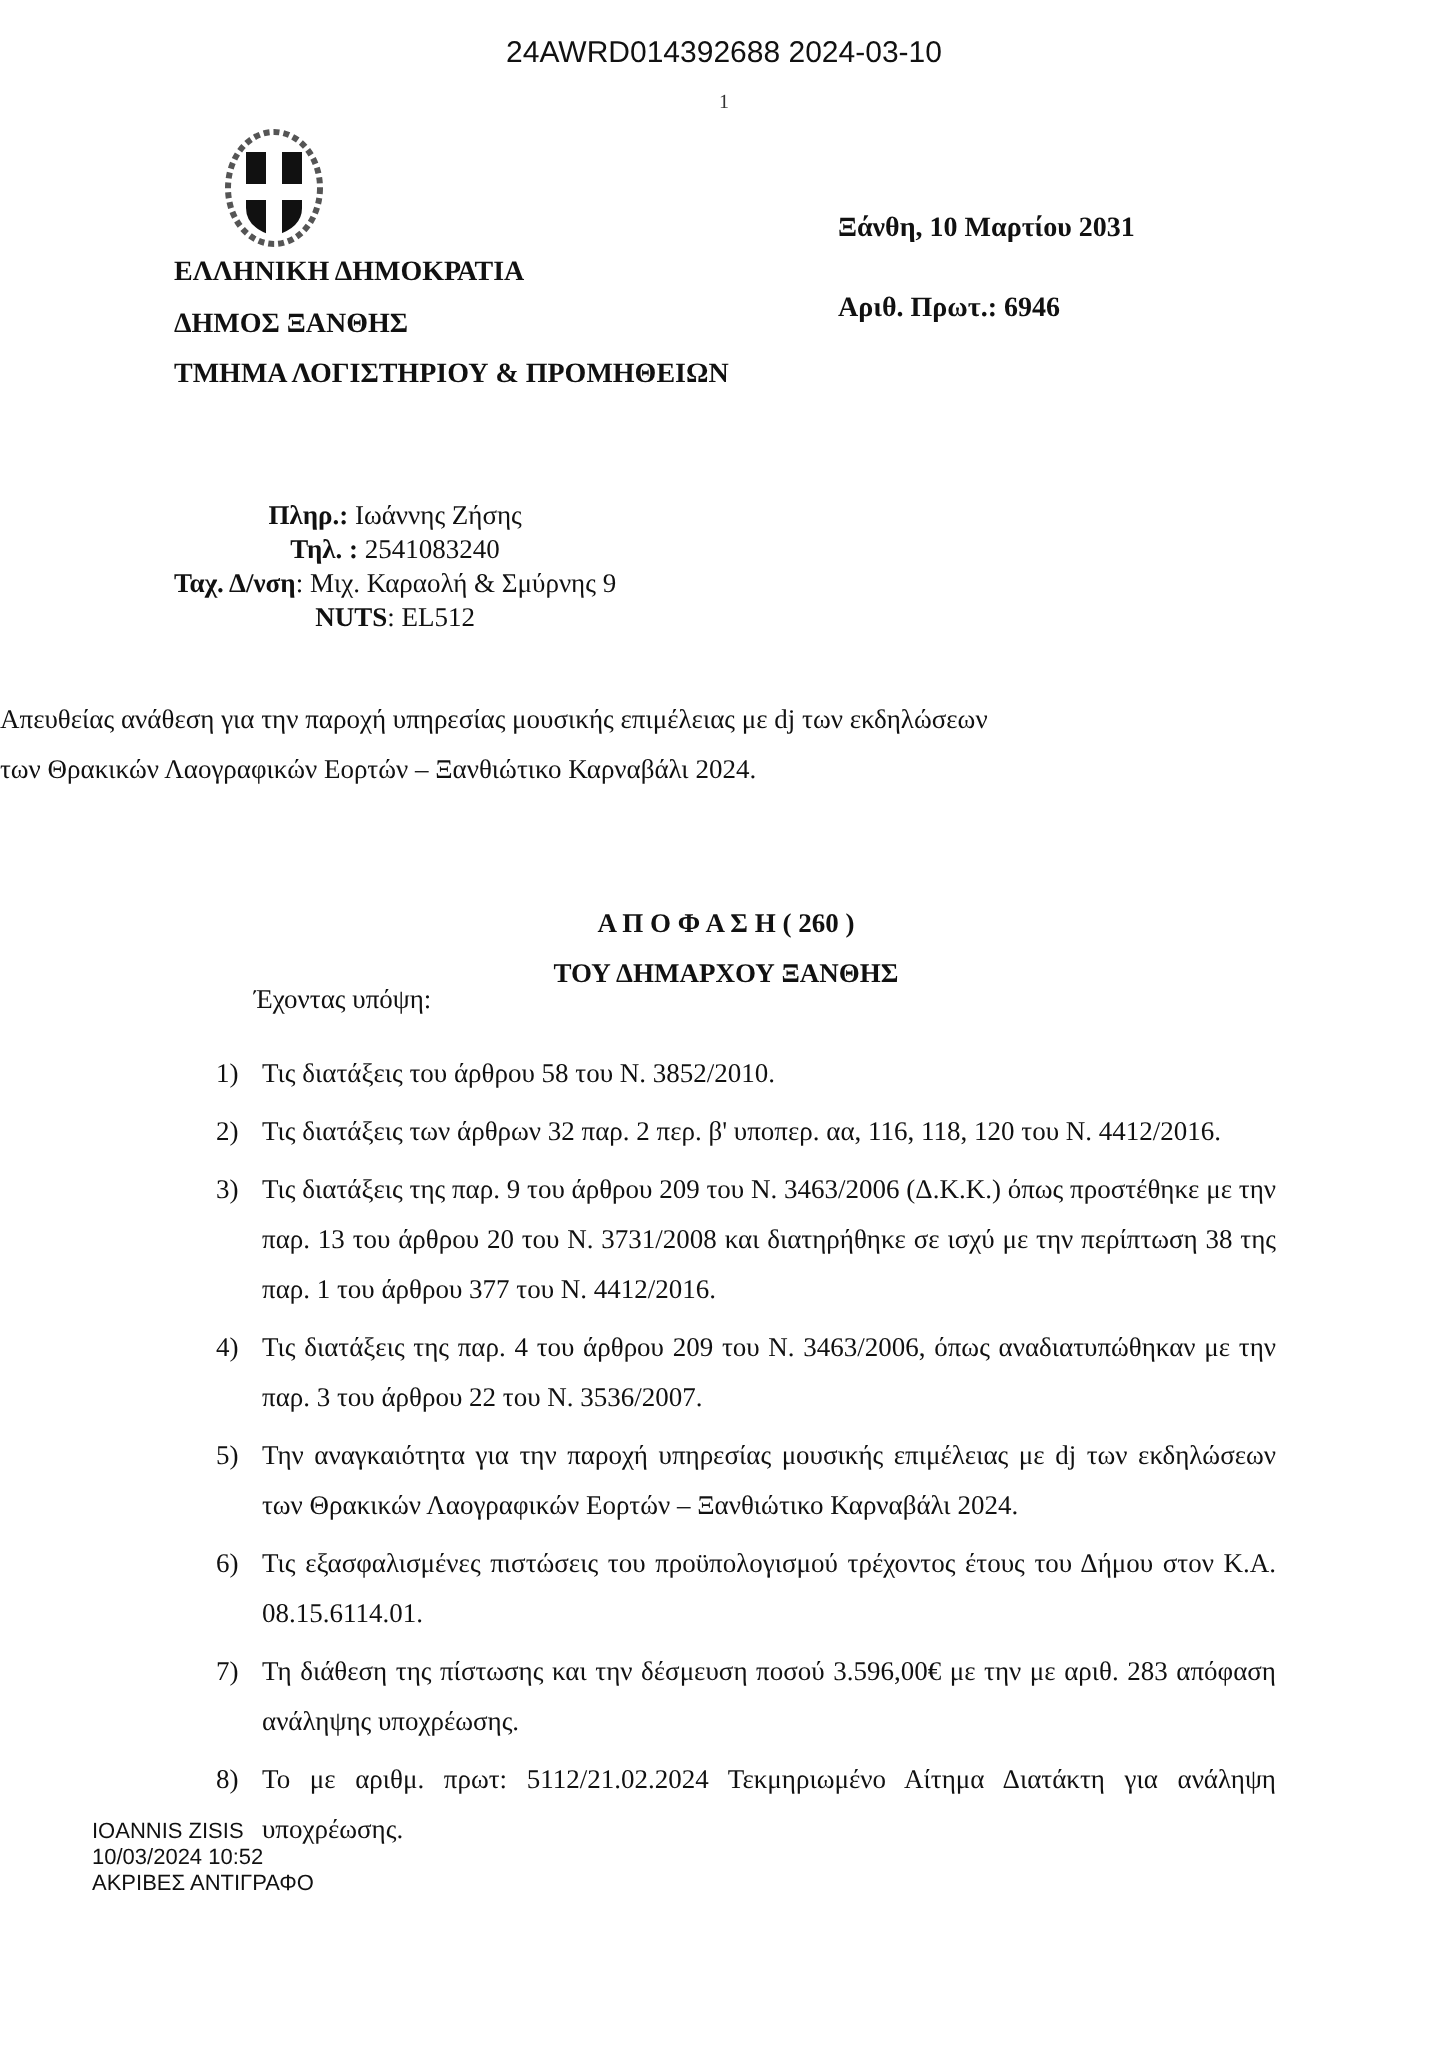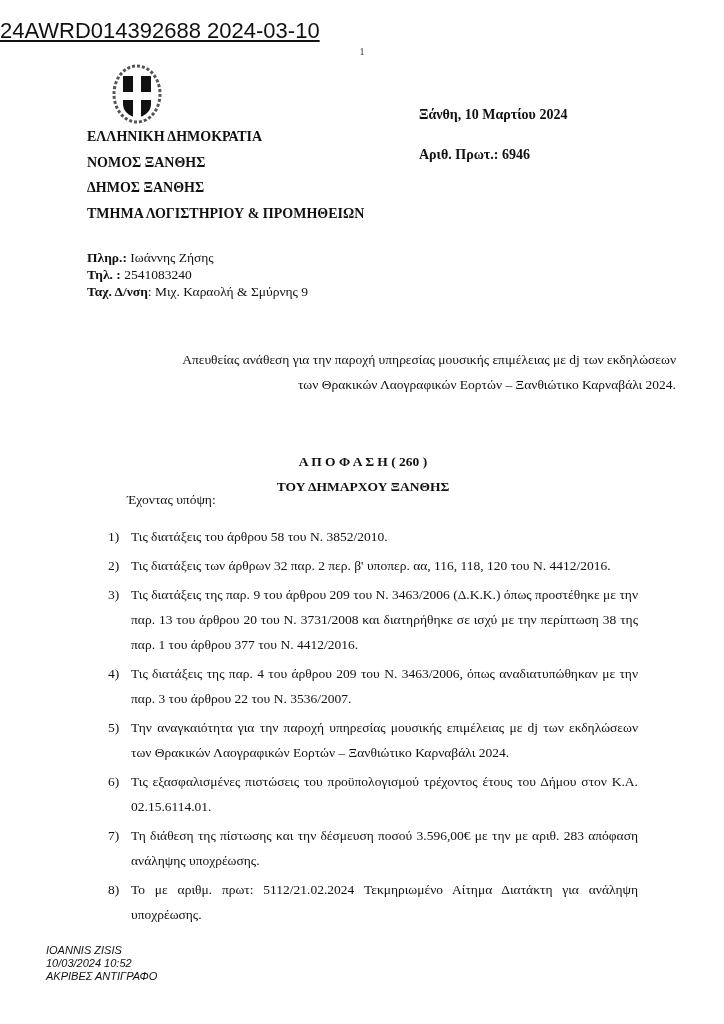--- a/index.html
+++ b/index.html
@@ -1,64 +1,64 @@
 <!DOCTYPE html>
 <html><head>
 <meta charset="utf-8">
 <style>
   html, body { margin:0; padding:0; background:#ffffff; }
   body { width:724px; height:1024px; position:relative; overflow:hidden; color:#111; font-family:"Liberation Serif", serif; }
-  .ada { position:absolute; top:18px; left:0; width:724px; font-family:"Liberation Sans", sans-serif; font-size:22px; color:#111;text-decoration:underline; }
+  .ada { position:absolute; top:18px; left:0; width:724px; text-align:center; font-family:"Liberation Sans", sans-serif; font-size:15px; color:#111; }
   .pagenum { position:absolute; top:46px; left:0; width:724px; text-align:center; font-size:10px; color:#333; }
   .emblem { position:absolute; top:64px; left:111px; width:52px; height:64px; }
   .left-head { position:absolute; left:87px; top:124px; font-weight:bold; font-size:14px; line-height:25.5px; }
   .right-head { position:absolute; left:395px; top:99px; font-weight:bold; font-size:14px; }
   .right-head .post { text-decoration:underline; font-size:14.5px; }
   .right-head .date { margin-top:8px; margin-left:24px; }
   .right-head .prot { margin-top:24px; margin-left:24px; }
-  .contact { position:absolute; left:87px; top:249px; font-size:13.5px; line-height:17px; }
+  .contact { position:absolute; left:87px; top:249px; font-size:13.5px; line-height:17px;text-align:center; }
   .contact b { font-weight:bold; }
-  .subject { position:absolute; left:0; width:676px; top:347px; text-align:right; font-size:13.5px; line-height:25px; }
+  .subject { position:absolute; left:0; width:676px; top:347px; text-align:left; font-size:13.5px; line-height:25px; }
   .decision { position:absolute; left:1px; width:724px; top:449px; text-align:center; font-weight:bold; font-size:13.5px; line-height:25px; }
   .having { position:absolute; left:127px; top:492px; font-size:13.5px; }
   .items { position:absolute; left:108px; top:524px; width:530px; font-size:13.5px; }
   .item { display:flex; margin-bottom:4px; line-height:25px; }
   .item .num { width:23px; flex:none; }
   .item .txt { flex:1; text-align:justify; }
-  .footer { position:absolute; left:46px; top:944px; font-family:"Liberation Sans", sans-serif; font-size:11px; line-height:13px; color:#111;font-style:italic; }
+  .footer { position:absolute; left:46px; top:910px; font-family:"Liberation Sans", sans-serif; font-size:11px; line-height:13px; color:#111; }
 </style>
 </head>
 <body>
 
 <div class="ada">24AWRD014392688 2024-03-10</div>
 <div class="pagenum">1</div>
 
 <svg class="emblem" viewBox="0 0 52 64">
   <ellipse cx="26" cy="30" rx="23" ry="28" fill="none" stroke="#555" stroke-width="3" stroke-dasharray="3 2"></ellipse>
   <path d="M12 12 H40 V40 Q40 50 26 54 Q12 50 12 40 Z" fill="#111"></path>
   <rect x="22" y="12" width="8" height="42" fill="#fff"></rect>
   <rect x="12" y="28" width="28" height="8" fill="#fff"></rect>
 </svg>
 
 <div class="left-head">
   <div>ΕΛΛΗΝΙΚΗ ΔΗΜΟΚΡΑΤΙΑ</div>
-  <div>ΝΟΜΟΣ ΞΑΝΘΗΣ</div>
   <div>ΔΗΜΟΣ ΞΑΝΘΗΣ</div>
   <div>ΤΜΗΜΑ ΛΟΓΙΣΤΗΡΙΟΥ &amp; ΠΡΟΜΗΘΕΙΩΝ</div>
 </div>
 
 <div class="right-head">
-  <div class="date">Ξάνθη,  10 Μαρτίου 2024</div>
+  <div class="date">Ξάνθη,  10 Μαρτίου 2031</div>
   <div class="prot">Αριθ. Πρωτ.: 6946</div>
 </div>
 
 <div class="contact">
   <div><b>Πληρ.:</b><span> Ιωάννης Ζήσης</span></div>
   <div><b>Τηλ. :</b><span> 2541083240</span></div>
   <div><b>Ταχ. Δ/νση</b><span>: Μιχ. Καραολή &amp; Σμύρνης 9</span></div>
+  <div><b>NUTS</b><span>: EL512</span></div>
 </div>
 
 <div class="subject">
   <div>Απευθείας ανάθεση για την παροχή υπηρεσίας μουσικής επιμέλειας με dj των εκδηλώσεων</div>
   <div>των Θρακικών Λαογραφικών Εορτών – Ξανθιώτικο Καρναβάλι 2024.</div>
 </div>
 
 <div class="decision">
   <div>Α Π Ο Φ Α Σ Η  ( 260 )</div>
   <div>ΤΟΥ ΔΗΜΑΡΧΟΥ ΞΑΝΘΗΣ</div>
@@ -82,21 +82,21 @@
   <div class="item">
       <span class="num">4)</span>
       <span class="txt">Τις διατάξεις της παρ. 4 του άρθρου 209 του Ν. 3463/2006, όπως αναδιατυπώθηκαν με την παρ. 3 του άρθρου 22 του Ν. 3536/2007.</span>
     </div>
   <div class="item">
       <span class="num">5)</span>
       <span class="txt">Την αναγκαιότητα για την παροχή υπηρεσίας μουσικής επιμέλειας με dj των εκδηλώσεων των Θρακικών Λαογραφικών Εορτών – Ξανθιώτικο Καρναβάλι 2024.</span>
     </div>
   <div class="item">
       <span class="num">6)</span>
-      <span class="txt">Τις εξασφαλισμένες πιστώσεις του προϋπολογισμού τρέχοντος έτους του Δήμου στον Κ.Α. 02.15.6114.01.</span>
+      <span class="txt">Τις εξασφαλισμένες πιστώσεις του προϋπολογισμού τρέχοντος έτους του Δήμου στον Κ.Α. 08.15.6114.01.</span>
     </div>
   <div class="item">
       <span class="num">7)</span>
       <span class="txt">Τη διάθεση της πίστωσης και την δέσμευση ποσού 3.596,00€ με την με αριθ. 283 απόφαση ανάληψης υποχρέωσης.</span>
     </div>
   <div class="item">
       <span class="num">8)</span>
       <span class="txt">Το με αριθμ. πρωτ: 5112/21.02.2024 Τεκμηριωμένο Αίτημα Διατάκτη για ανάληψη υποχρέωσης.</span>
     </div>
 </div>

